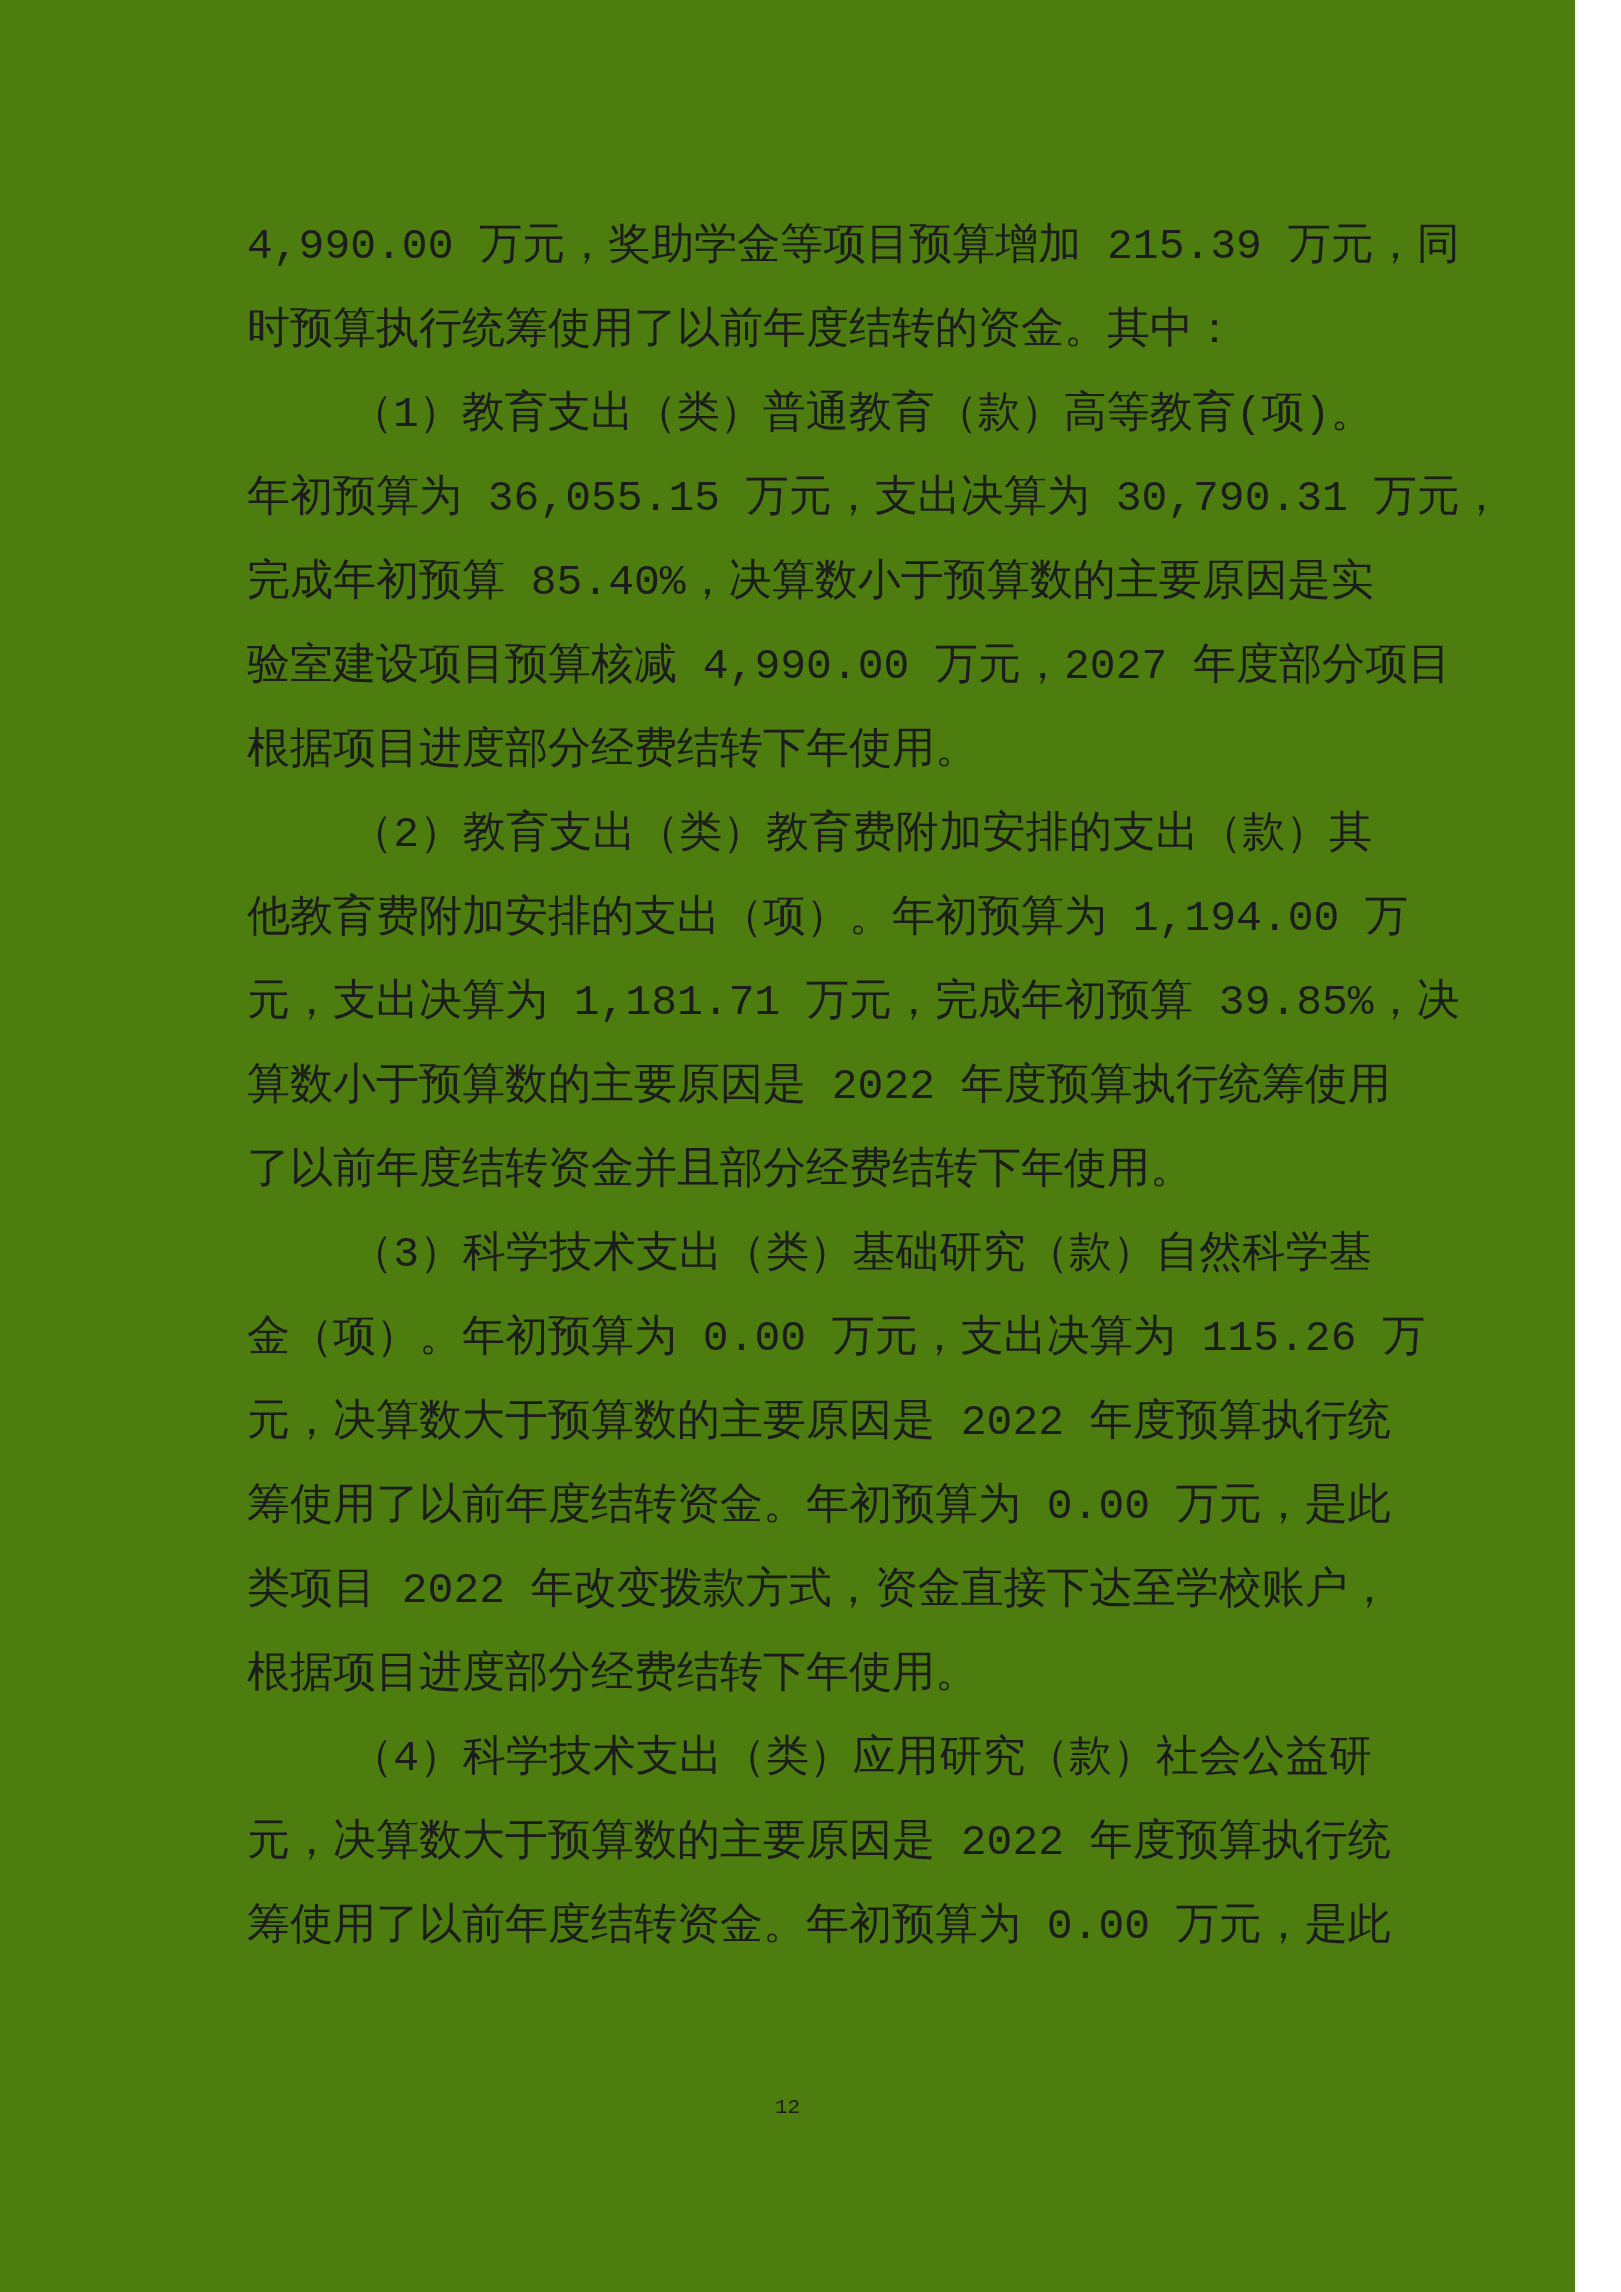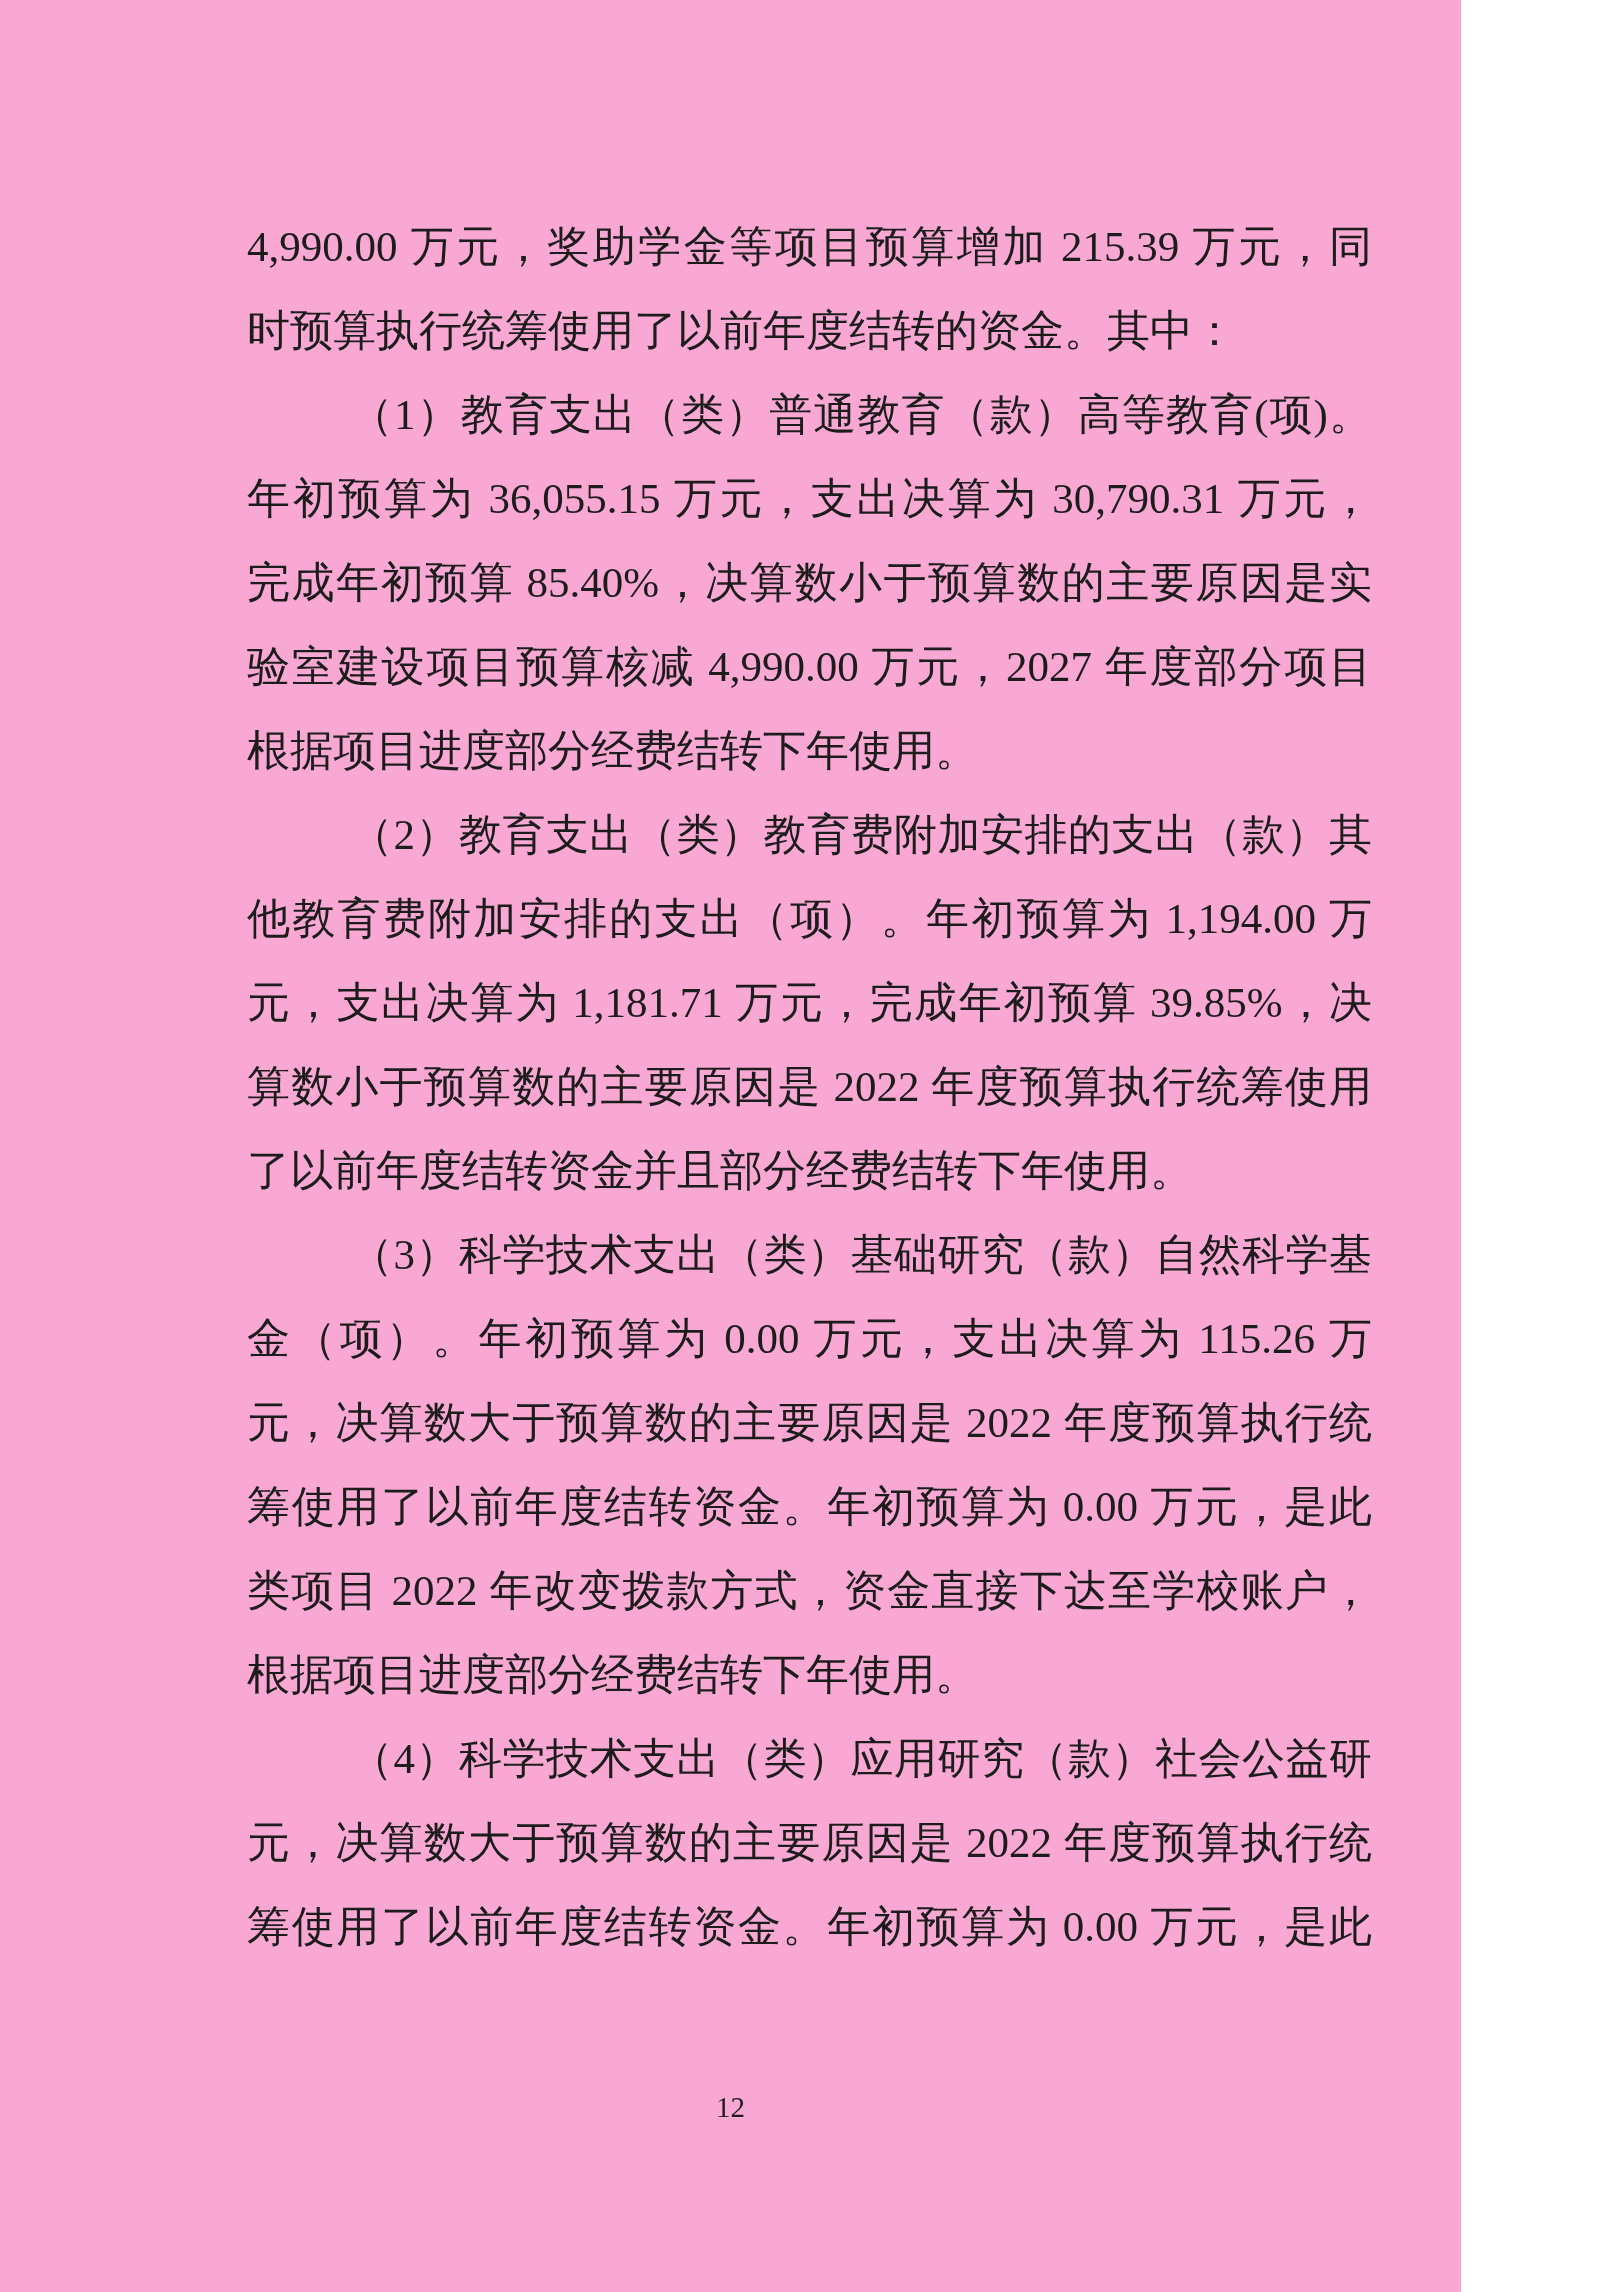--- a/index.html
+++ b/index.html
@@ -2,25 +2,25 @@
 <html lang="zh"><head>
 <meta charset="utf-8">
 <style>
   html, body {
     margin: 0;
     padding: 0;
     background: #ffffff;
   }
   .page {
     position: relative;
-    width: 1461px;
+    width: 1575px;
     height: 2293px;
-    background: #f9a8d4;
+    background: #4d7c0f;
     overflow: hidden;
-    font-family: Liberation Serif, serif;
+    font-family: Liberation Mono, monospace;
     color: #1c1c1c;
   }
   .doc {
     position: absolute;
     top: 205px;
     left: 247px;
     width: 1125px;
     font-size: 43px;
     line-height: 84px;
     letter-spacing: 0;
@@ -35,21 +35,21 @@
   }
   .line.indent {
     text-indent: 103px; 
   }
   .pagenum {
     position: absolute;
     top: 2088px;
     left: 0;
     width: 100%;
     text-align: center;
-    font-size: 29px;
+    font-size: 21px;
     line-height: 39px;
     color: #1c1c1c;
   }
 </style>
 </head>
 <body>
 
 <div class="page">
   <div class="doc">
     <div class="line fill">4,990.00 万元，奖助学金等项目预算增加 215.39 万元，同</div>

